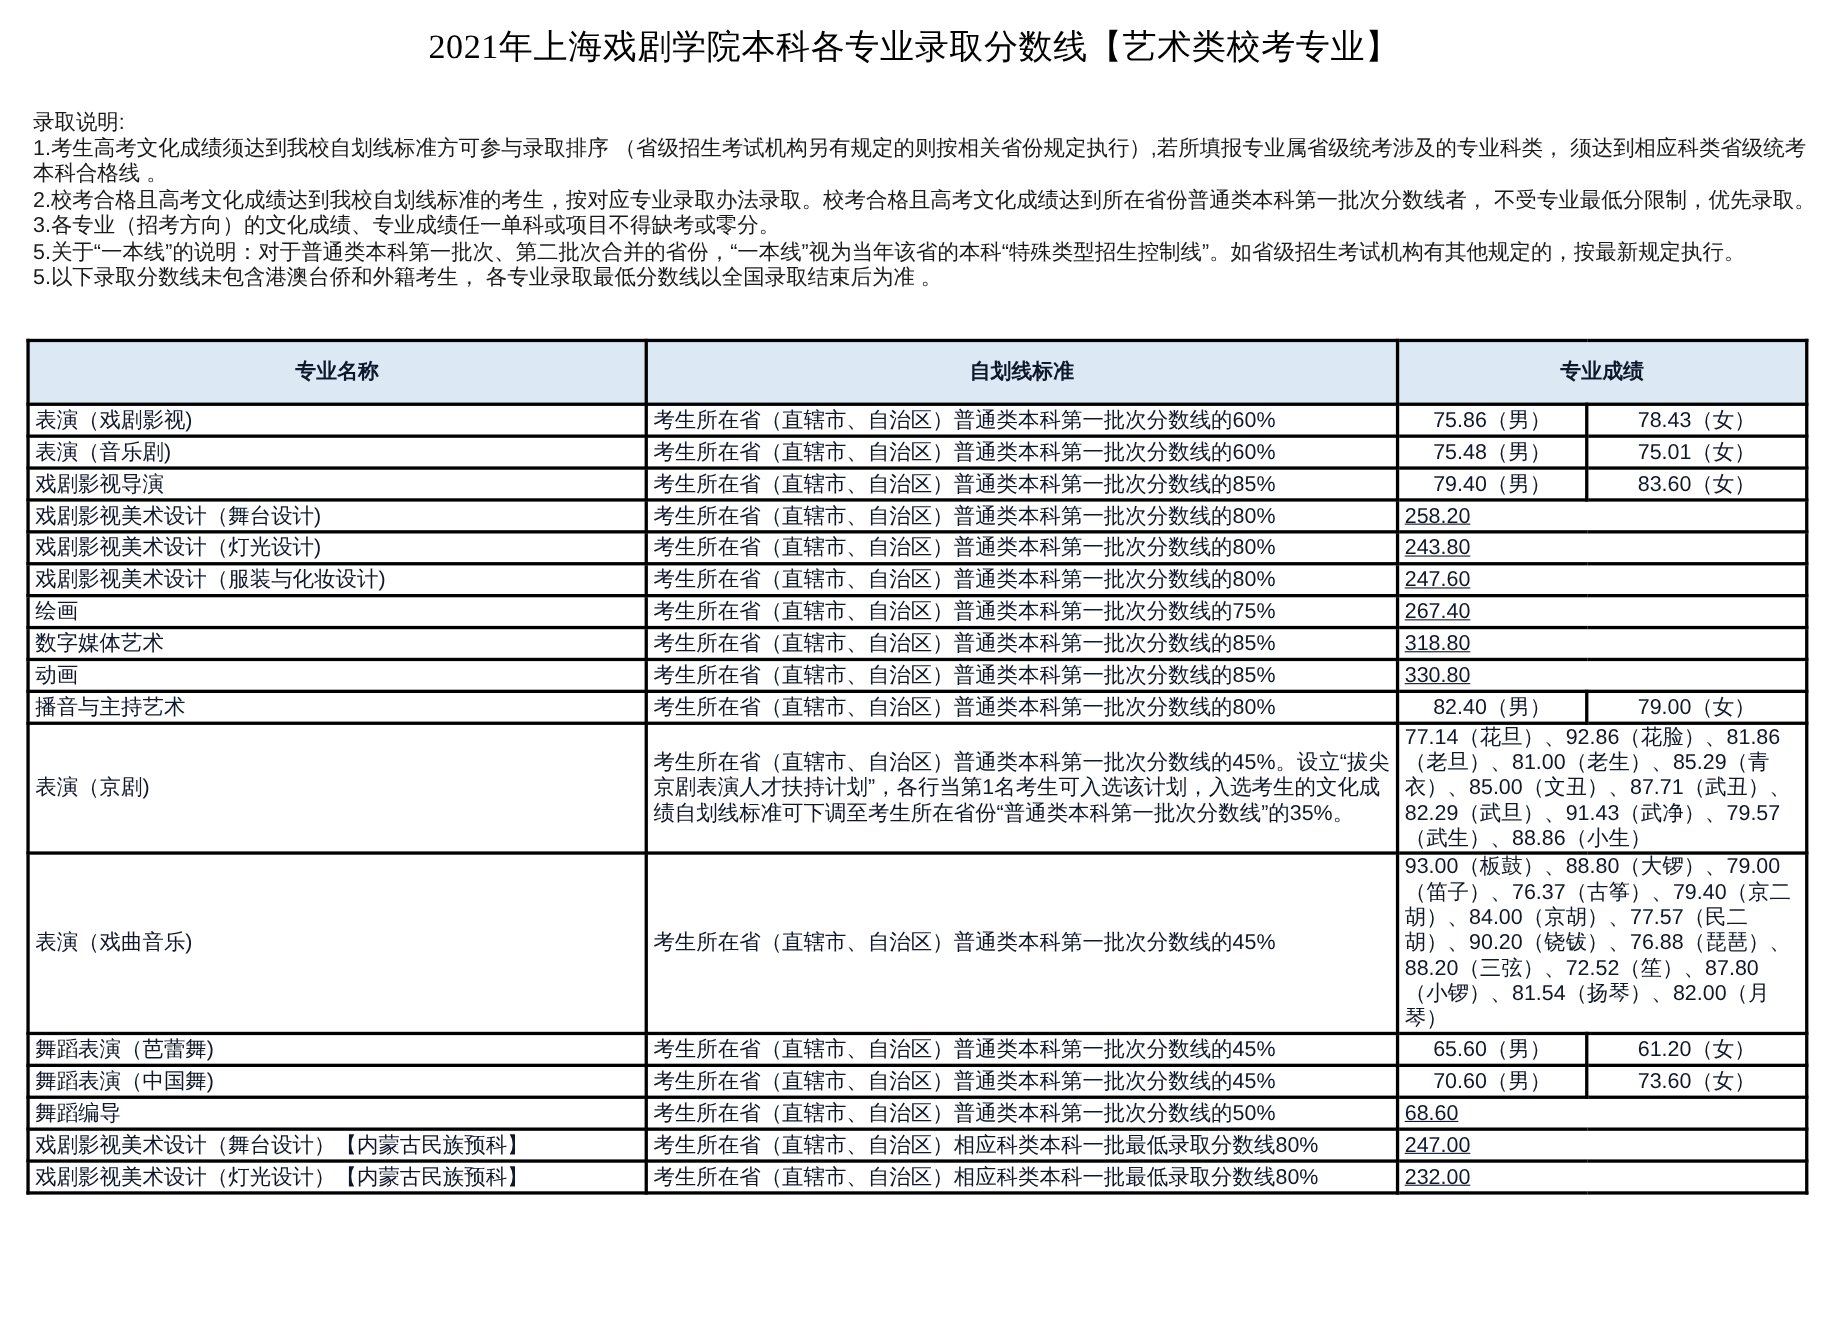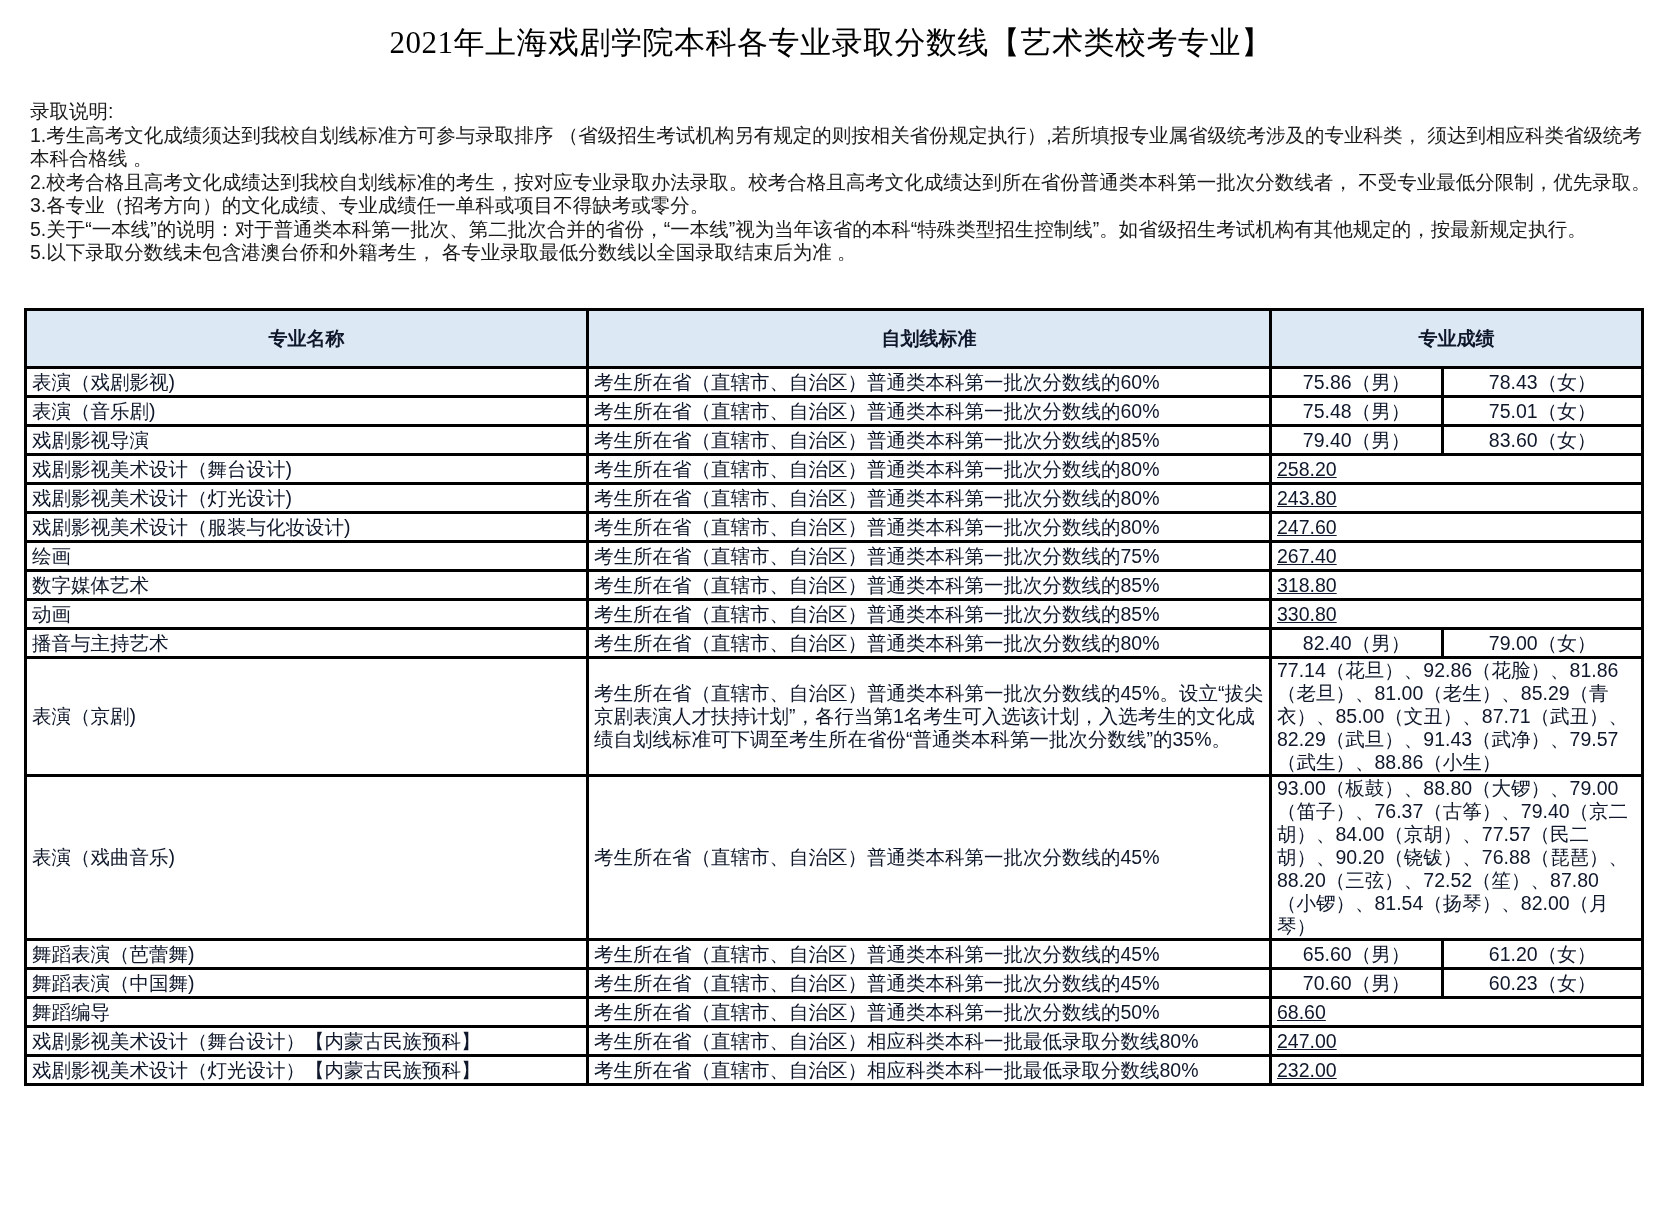--- a/index.html
+++ b/index.html
@@ -137,21 +137,21 @@
     <tr>
       <td>舞蹈表演（芭蕾舞)</td>
       <td>考生所在省（直辖市、自治区）普通类本科第一批次分数线的45%</td>
       <td class="split">65.60（男）</td>
       <td class="split">61.20（女）</td>
     </tr>
     <tr>
       <td>舞蹈表演（中国舞)</td>
       <td>考生所在省（直辖市、自治区）普通类本科第一批次分数线的45%</td>
       <td class="split">70.60（男）</td>
-      <td class="split">60.23（女）</td>
+      <td class="split">73.60（女）</td>
     </tr>
     <tr>
       <td>舞蹈编导</td>
       <td>考生所在省（直辖市、自治区）普通类本科第一批次分数线的50%</td>
       <td colspan="2" class="center">68.60</td>
     </tr>
     <tr>
       <td>戏剧影视美术设计（舞台设计）【内蒙古民族预科】</td>
       <td>考生所在省（直辖市、自治区）相应科类本科一批最低录取分数线80%</td>
       <td colspan="2" class="center">247.00</td>

